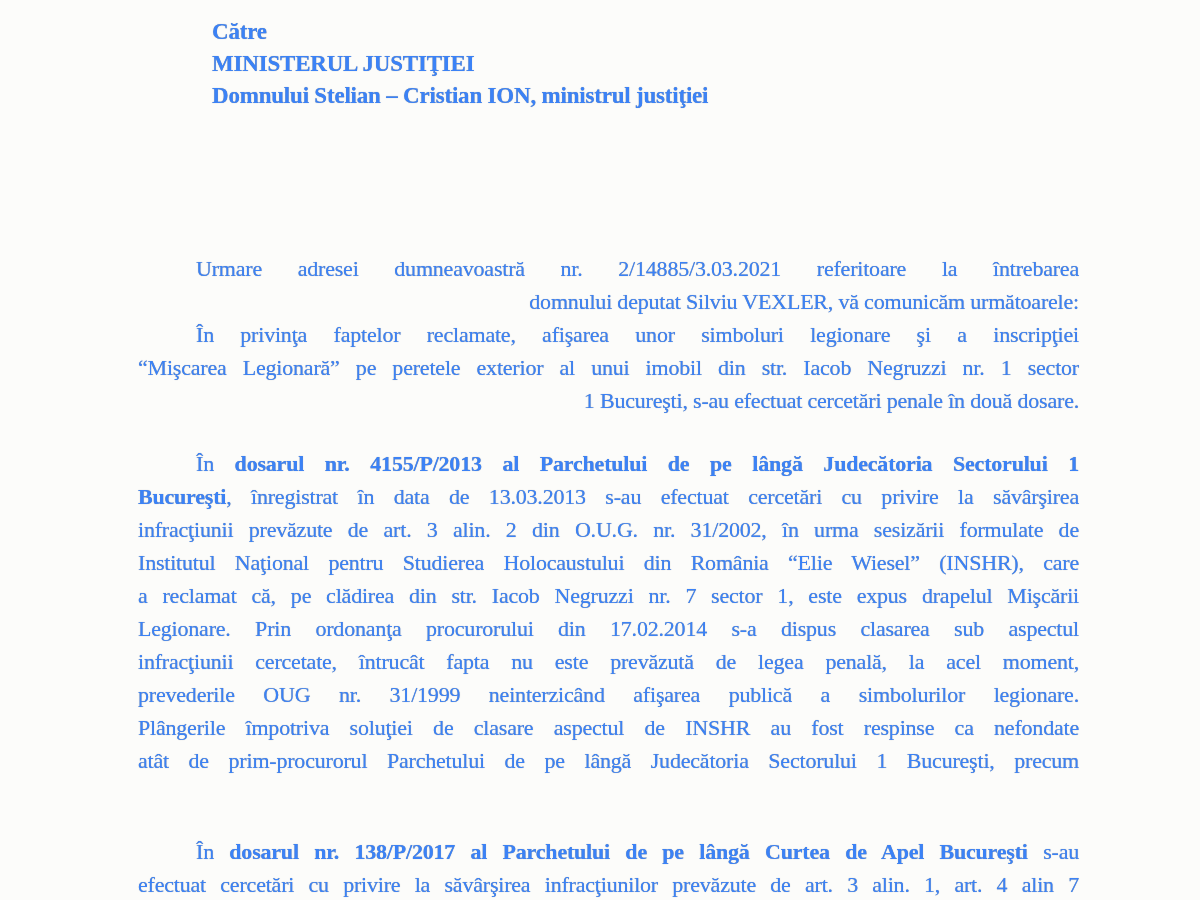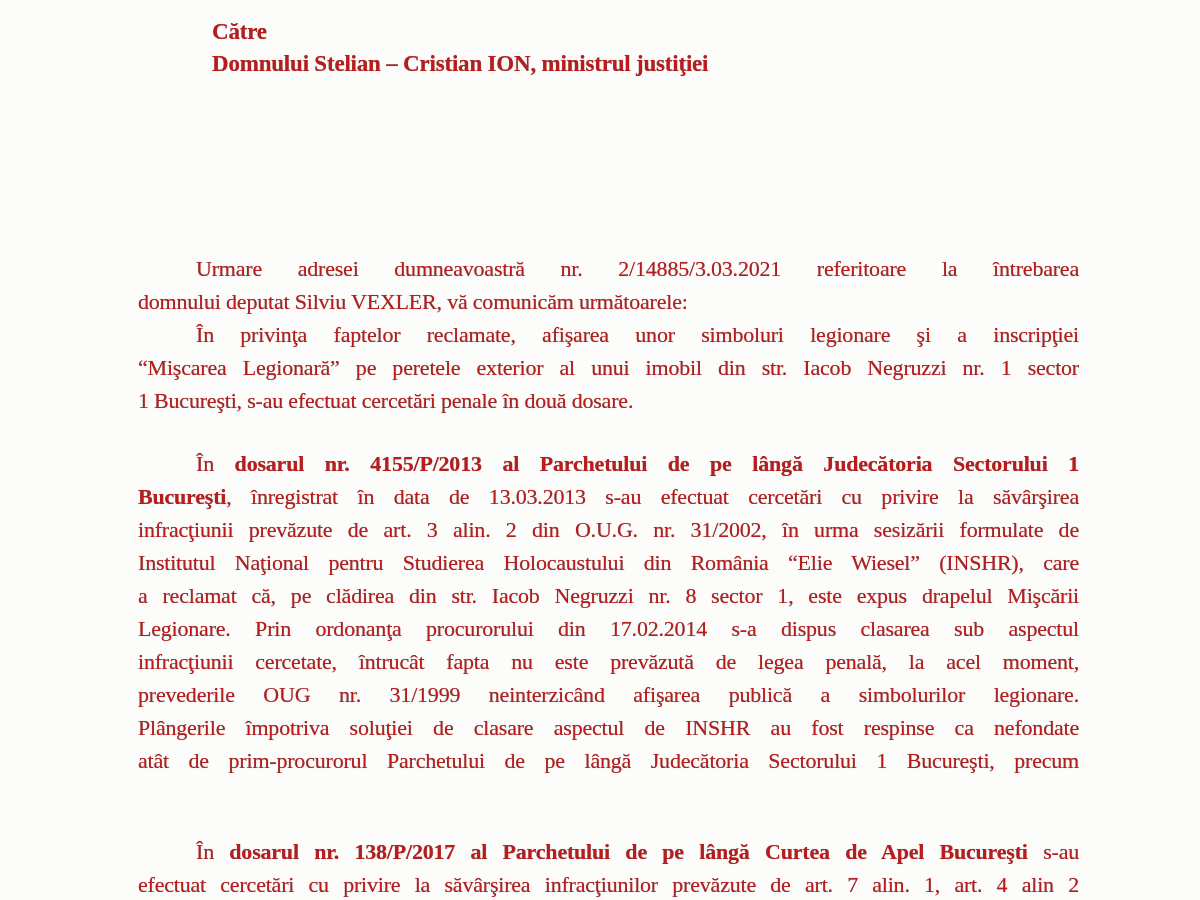--- a/index.html
+++ b/index.html
@@ -3,21 +3,21 @@
 <meta charset="utf-8">
 <style>
   html, body { margin: 0; padding: 0; background: #fcfcfa; }
   .page {
     position: relative;
     width: 1200px;
     height: 900px;
     overflow: hidden;
     background: #fcfcfa;
     font-family: "Liberation Serif", "DejaVu Serif", serif;
-    color: #b91c1c;
+    color: #3b82f6;
     text-shadow: 0 0 0.7px rgba(27,27,29,0.5);
   }
   .header {
     position: absolute;
     left: 212px;
     top: 16px;
     font-size: 23px;
     font-weight: bold;
     line-height: 32px;
     letter-spacing: -0.2px;
@@ -36,49 +36,50 @@
     position: absolute;
     left: 138px;
     width: 941px;
     font-size: 22px;
     line-height: 33px;
     letter-spacing: -0.2px;
   }
   .p1 { top: 252px; }
   .p2 { top: 447px; }
   .p3 { top: 835px; }
-  .line { text-align: left; }
+  .line { text-align: right; }
   .line.just { text-align: justify; text-align-last: justify; }
   .line.indent { text-indent: 58px; }
   .bold { font-weight: bold; }
 </style>
 </head>
 <body>
 
 <div class="page">
   <div class="header">
     <div>Către</div>
+    <div>MINISTERUL JUSTIŢIEI</div>
     <div>Domnului Stelian – Cristian ION, ministrul justiţiei</div>
   </div>
   <div class="para p1">
       <div class="line indent just"><span>Urmare adresei dumneavoastră nr. 2/14885/3.03.2021 referitoare la întrebarea</span></div>
       <div class="line"><span>domnului deputat Silviu VEXLER, vă comunicăm următoarele:</span></div>
       <div class="line indent just"><span>În privinţa faptelor reclamate, afişarea unor simboluri legionare şi a inscripţiei</span></div>
       <div class="line just"><span>“Mişcarea Legionară” pe peretele exterior al unui imobil din str. Iacob Negruzzi nr. 1 sector</span></div>
       <div class="line"><span>1 Bucureşti, s-au efectuat cercetări penale în două dosare.</span></div>
     </div>
   <div class="para p2">
       <div class="line indent just"><span>În </span><span class="bold">dosarul nr. 4155/P/2013 al Parchetului de pe lângă Judecătoria Sectorului 1</span></div>
       <div class="line just"><span class="bold">Bucureşti</span><span>, înregistrat în data de 13.03.2013 s-au efectuat cercetări cu privire la săvârşirea</span></div>
       <div class="line just"><span>infracţiunii prevăzute de art. 3 alin. 2 din O.U.G. nr. 31/2002, în urma sesizării formulate de</span></div>
       <div class="line just"><span>Institutul Naţional pentru Studierea Holocaustului din România “Elie Wiesel” (INSHR), care</span></div>
-      <div class="line just"><span>a reclamat că, pe clădirea din str. Iacob Negruzzi nr. 8 sector 1, este expus drapelul Mişcării</span></div>
+      <div class="line just"><span>a reclamat că, pe clădirea din str. Iacob Negruzzi nr. 7 sector 1, este expus drapelul Mişcării</span></div>
       <div class="line just"><span>Legionare. Prin ordonanţa procurorului din 17.02.2014 s-a dispus clasarea sub aspectul</span></div>
       <div class="line just"><span>infracţiunii cercetate, întrucât fapta nu este prevăzută de legea penală, la acel moment,</span></div>
       <div class="line just"><span>prevederile OUG nr. 31/1999 neinterzicând afişarea publică a simbolurilor legionare.</span></div>
       <div class="line just"><span>Plângerile împotriva soluţiei de clasare aspectul de INSHR au fost respinse ca nefondate</span></div>
       <div class="line just"><span>atât de prim-procurorul Parchetului de pe lângă Judecătoria Sectorului 1 Bucureşti, precum</span></div>
     </div>
   <div class="para p3">
       <div class="line indent just"><span>În </span><span class="bold">dosarul nr. 138/P/2017 al Parchetului de pe lângă Curtea de Apel Bucureşti</span><span> s-au</span></div>
-      <div class="line just"><span>efectuat cercetări cu privire la săvârşirea infracţiunilor prevăzute de art. 7 alin. 1, art. 4 alin 2</span></div>
+      <div class="line just"><span>efectuat cercetări cu privire la săvârşirea infracţiunilor prevăzute de art. 3 alin. 1, art. 4 alin 7</span></div>
     </div>
 </div>
 
 </body></html>

